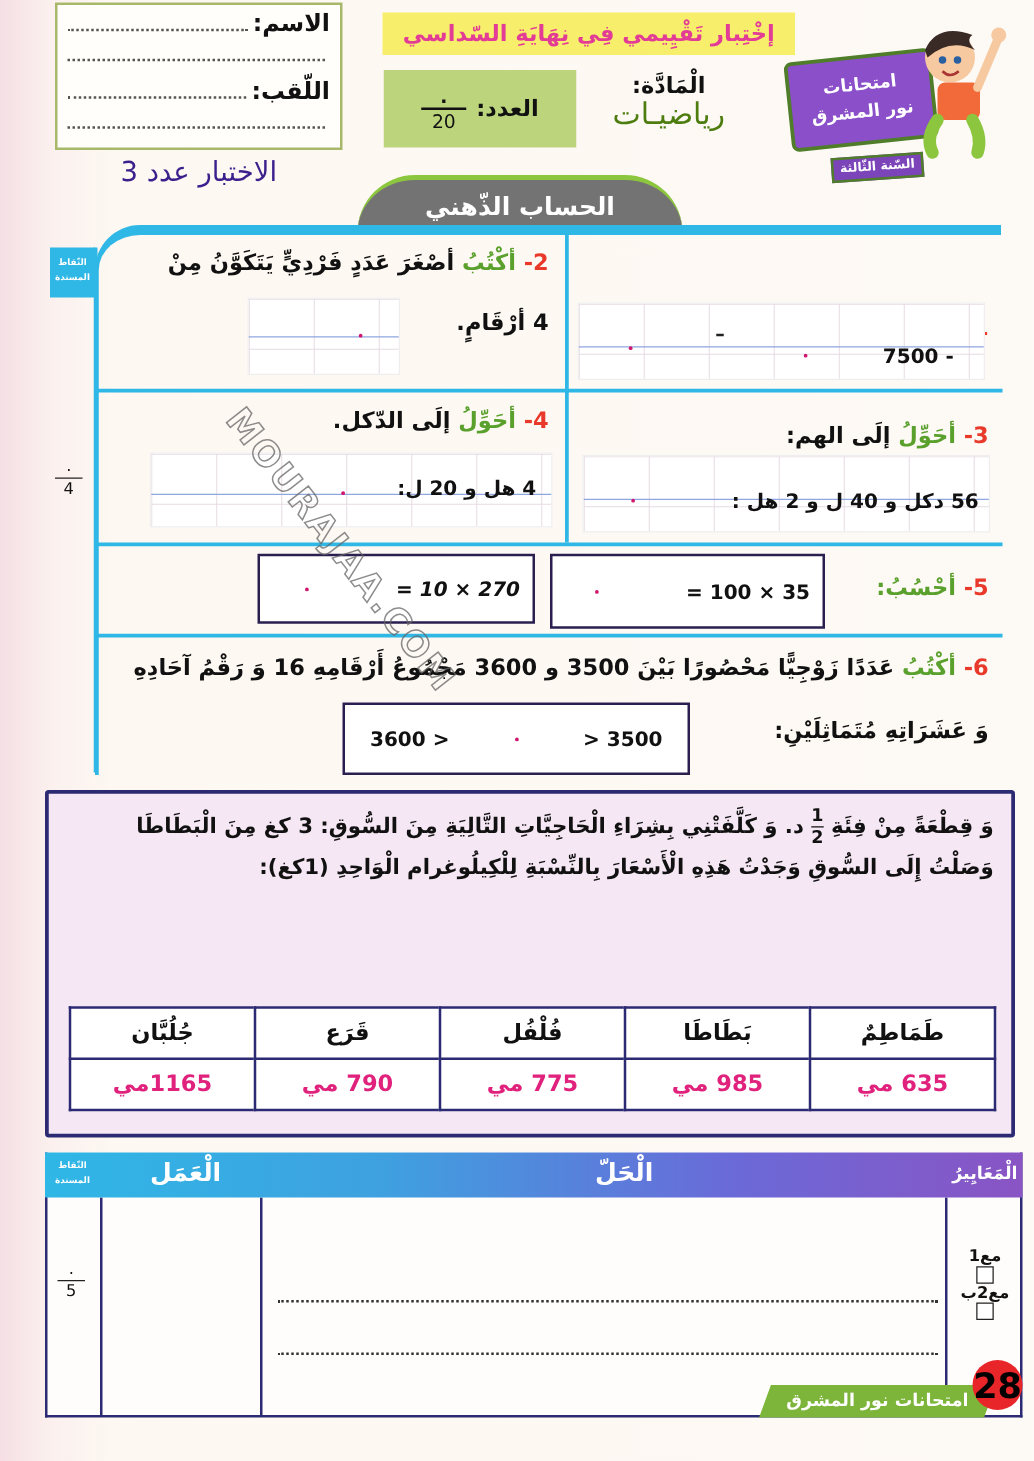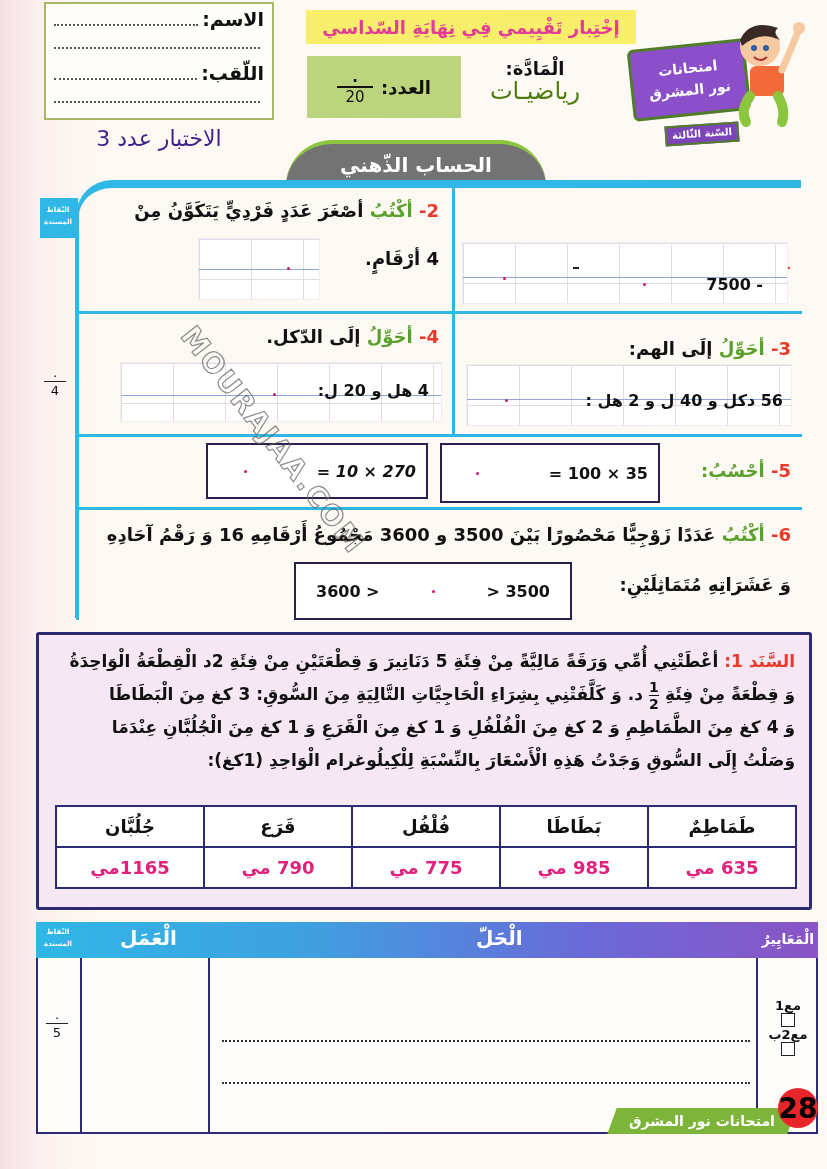--- a/index.html
+++ b/index.html
@@ -267,41 +267,39 @@
   <span class="dot" style="position:static; margin-right:70px;"></span>
   <span style="direction:rtl;font-style:italic;">270 × 10 =</span>
 </div>
 
 <div class="abs q-title" style="right:36px; top:524px;">
   <span class="q-num">6-</span>
   <span class="q-verb">أكْتُبُ</span>
   <span>عَدَدًا زَوْجِيًّا مَحْصُورًا بَيْنَ 3500 و 3600 مَجْمُوعُ أَرْقَامِهِ 16 وَ رَقْمُ آحَادِهِ</span>
 </div>
 <div class="abs q-title" style="right:36px; top:574px;">وَ عَشَرَاتِهِ مُتَمَاثِلَيْنِ:</div>
-<div class="abs calc-box" style="left:294px; top:562px; width:278px; height:58px; justify-content:space-between; padding:16px 20px;">
+<div class="abs calc-box" style="left:274px; top:562px; width:278px; height:58px; justify-content:space-between; padding:16px 20px;">
   <span style="direction:rtl;">&lt; 3600</span>
   <span class="dot" style="position:static;"></span>
   <span style="direction:rtl;">3500 &lt;</span>
 </div>
 
 <div class="abs watermark">MOURAJAA.COM</div>
 
 <div class="abs sanad">
   <div class="sanad-text">
-    <div><span class="lbl">السَّنَد 1:</span> <span>أعْطَتْنِي أُمِّي وَرَقَةً مَالِيَّةً مِنْ فِئَةِ 5 دَنَانِيرَ وَ قِطْعَتَيْنِ مِنْ فِئَةِ 2د الْقِطْعَةُ الْوَاحِدَةُ</span></div>
     <div>
       <span>وَ قِطْعَةً مِنْ فِئَةِ</span>
       <span class="half">
           <span>1</span>
           <span class="bar"></span>
           <span>2</span>
         </span>
       <span>د. وَ كَلَّفَتْنِي بِشِرَاءِ الْحَاجِيَّاتِ التَّالِيَةِ مِنَ السُّوقِ: 3 كغ مِنَ الْبَطَاطَا</span>
     </div>
-    <div>وَ 4 كغ مِنَ الطَّمَاطِمِ وَ 2 كغ مِنَ الْفُلْفُلِ وَ 1 كغ مِنَ الْقَرَعِ وَ 1 كغ مِنَ الْجُلُبَّانِ عِنْدَمَا</div>
     <div>وَصَلْتُ إِلَى السُّوقِ وَجَدْتُ هَذِهِ الْأَسْعَارَ بِالنِّسْبَةِ لِلْكِيلُوغرام الْوَاحِدِ (1كغ):</div>
   </div>
   <table class="price-table">
     <tbody>
         <tr>
       <td>طَمَاطِمٌ</td>
       <td>بَطَاطَا</td>
       <td>فُلْفُل</td>
       <td>قَرَع</td>
       <td>جُلُبَّان</td>

